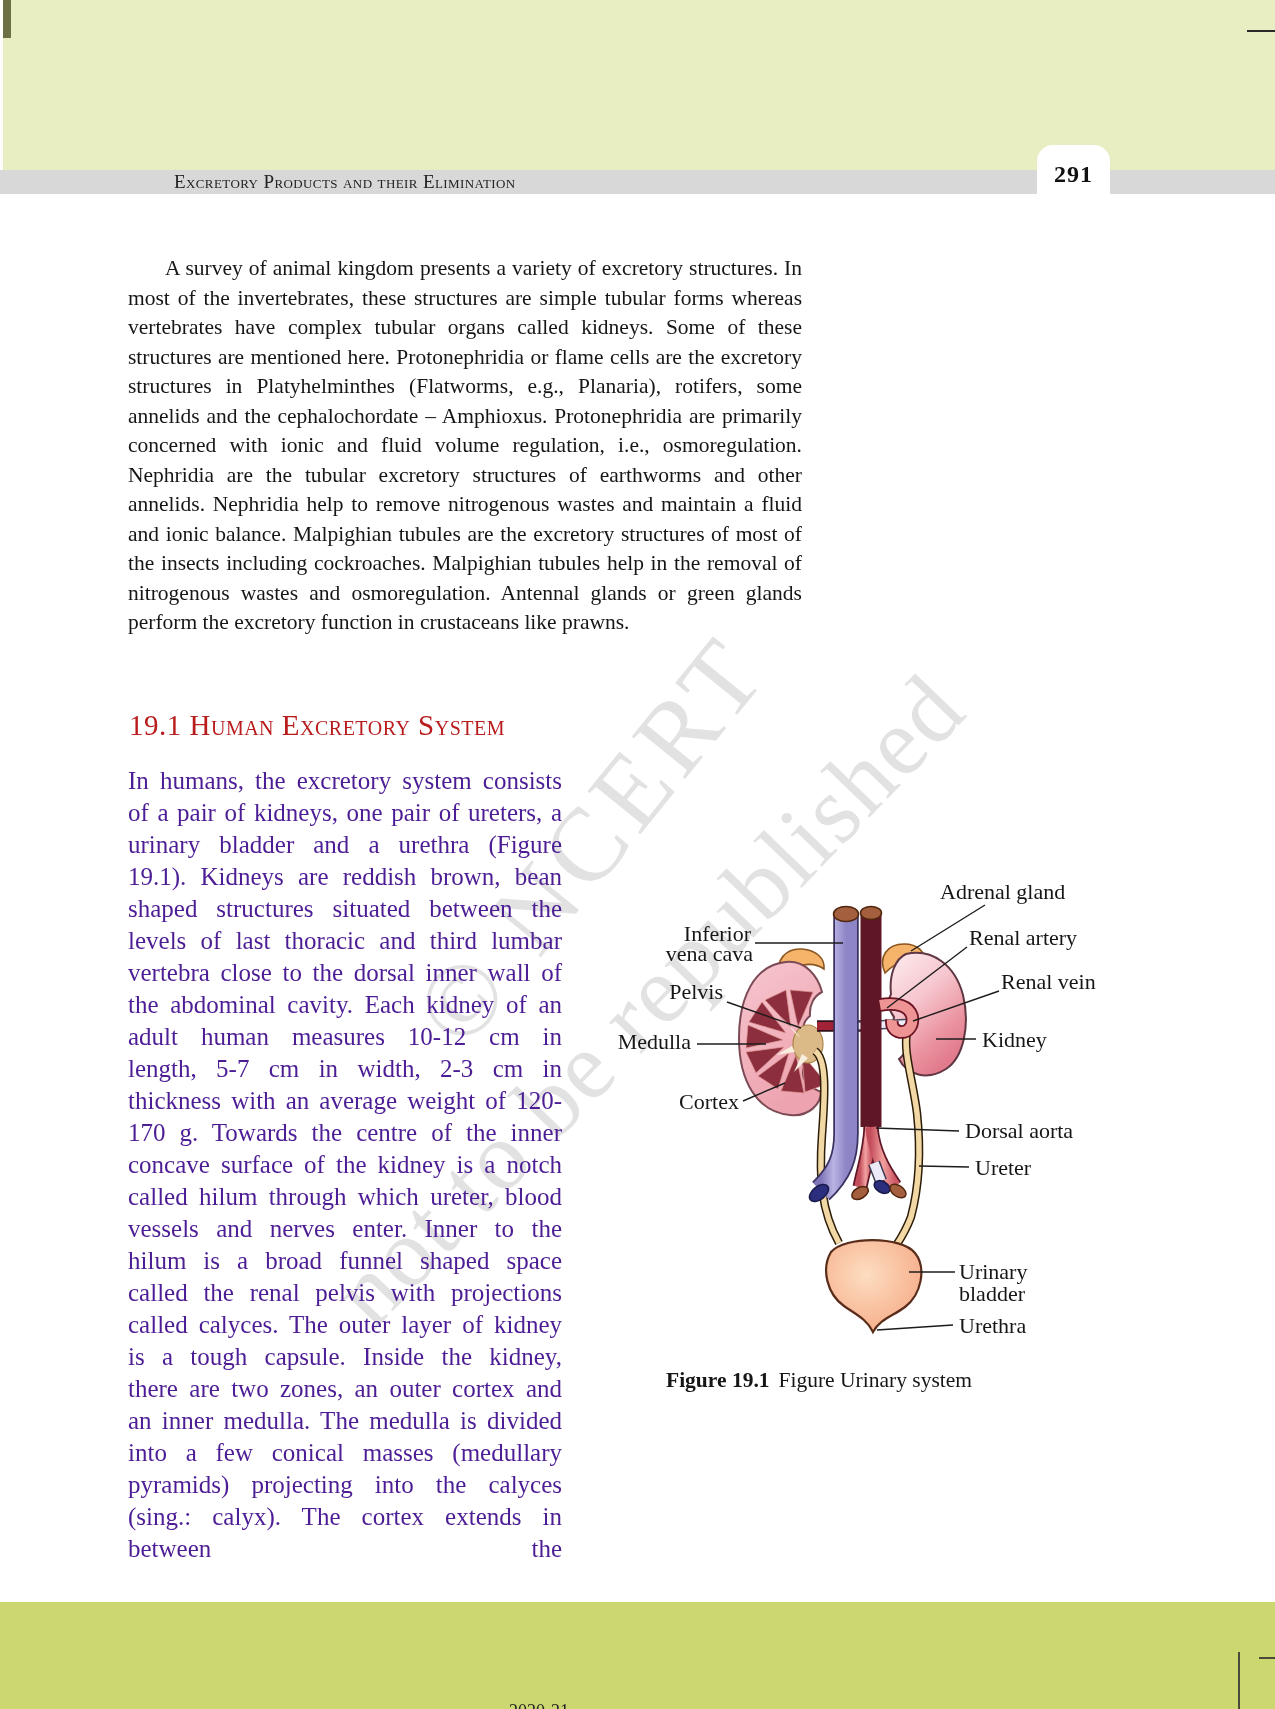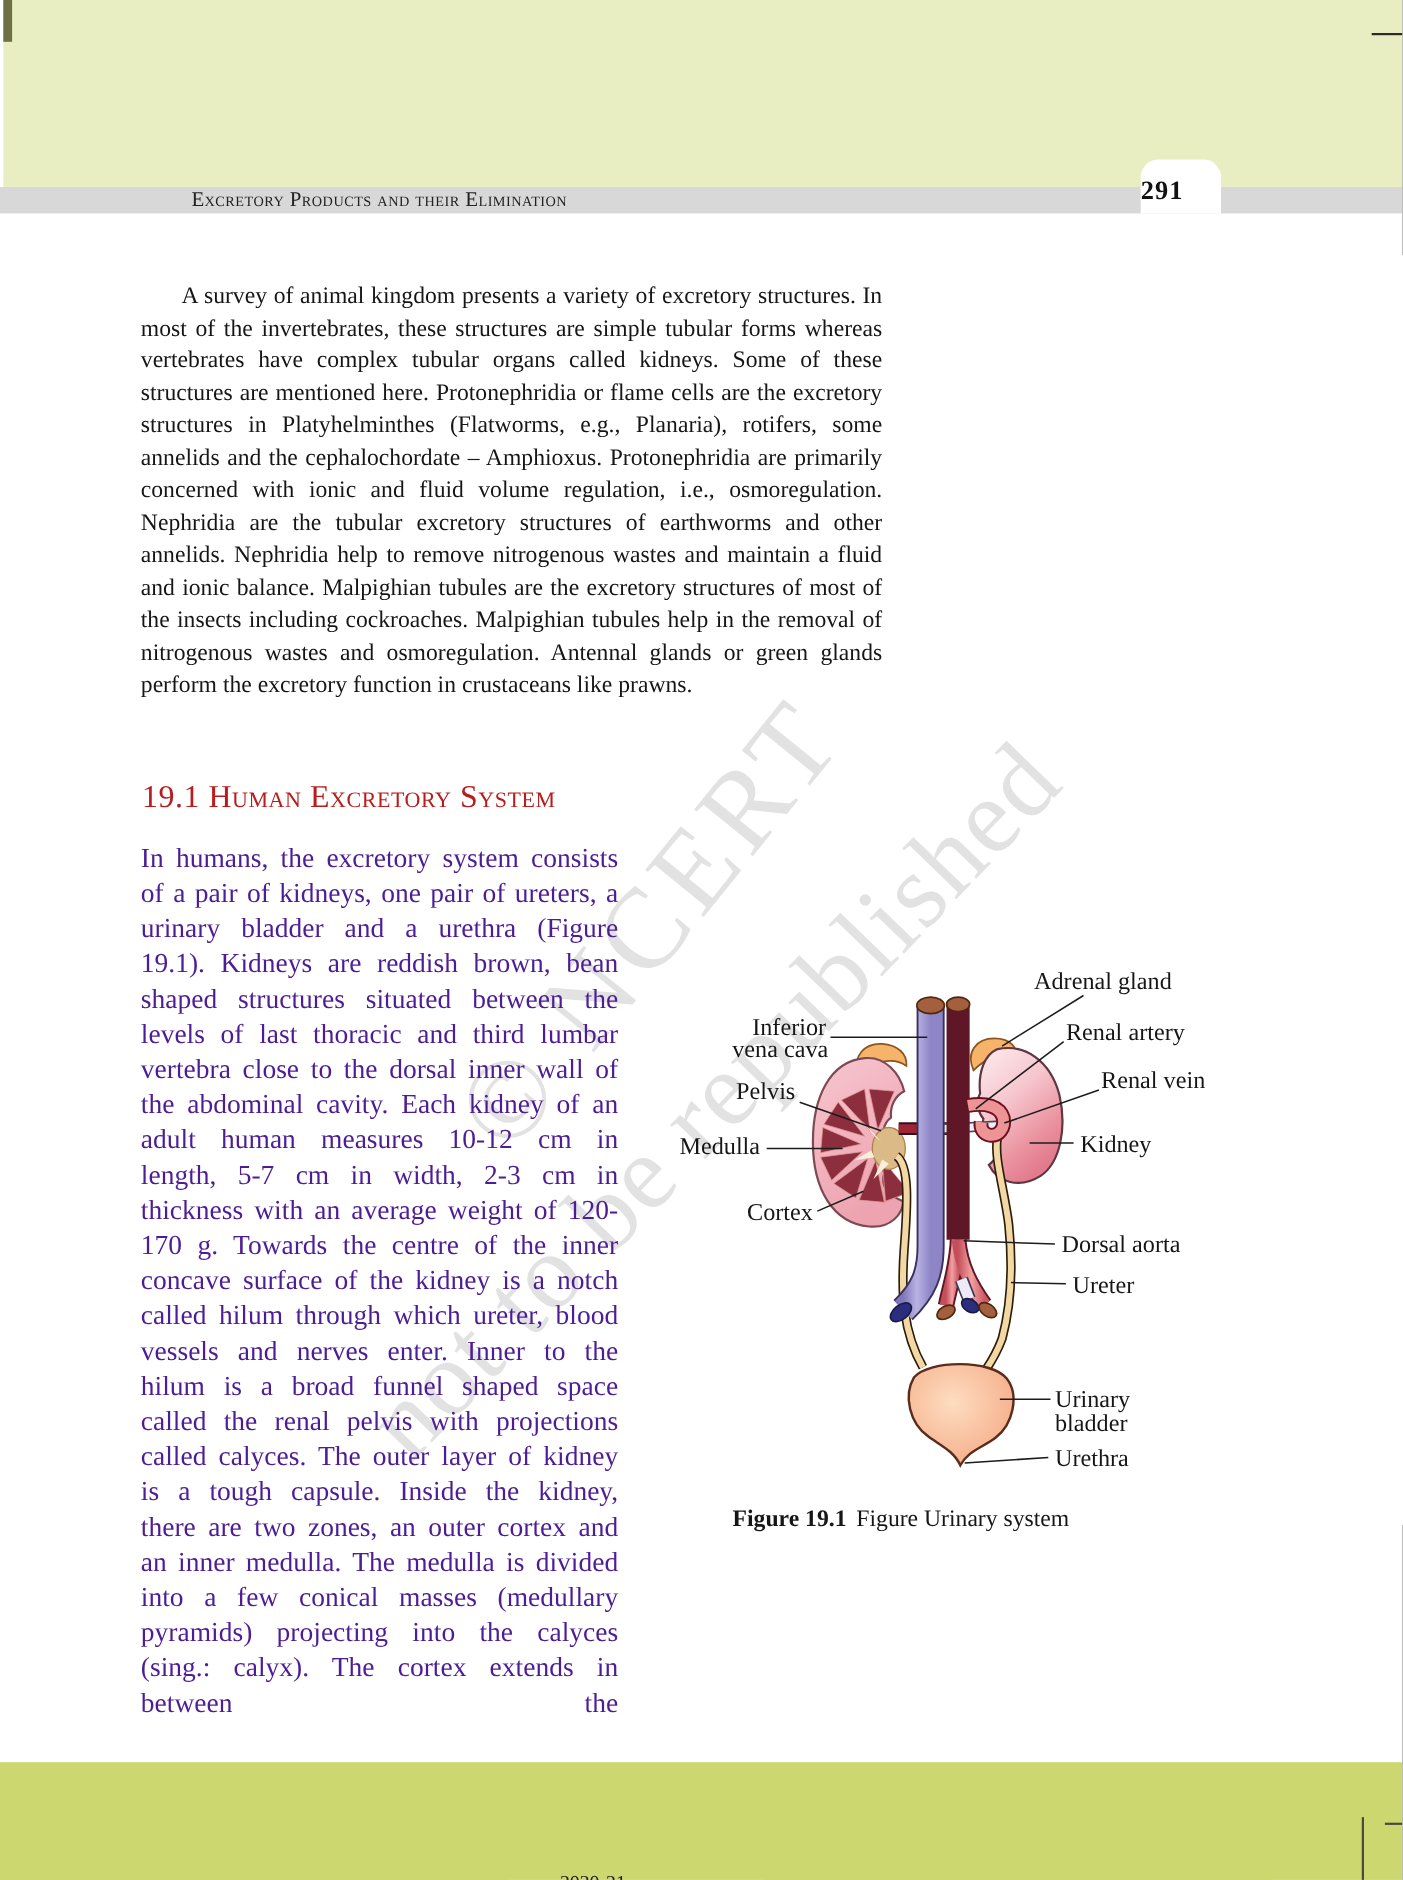--- a/index.html
+++ b/index.html
@@ -17,21 +17,21 @@
   .content{position:absolute;inset:0;z-index:1;}
   
   .top-band{position:absolute;left:0;top:0;width:1275px;height:170px;background:#e9edc2;}
   .left-sliver{position:absolute;left:0;top:0;width:3px;height:170px;background:#ffffff;}
   .corner-strip{position:absolute;left:3px;top:0;width:8px;height:38px;background:#6d6f45;}
   .mark-tr{position:absolute;left:1247px;top:30px;width:28px;height:2px;background:#2a2a2a;}
   .header-bar{position:absolute;left:0;top:170px;width:1275px;height:24px;background:#d8d8d8;}
   .header-title{position:absolute;left:174px;top:170px;height:36px;line-height:24px;
     font-variant:small-caps;font-size:19px;letter-spacing:0.4px;color:#222;}
   .page-badge{position:absolute;left:1037px;top:145px;width:73px;height:49px;background:#ffffff;
-    border-radius:16px 16px 0 0;display:flex;align-items:flex-end;}
+    border-radius:16px 16px 0 0;display:flex;align-items:flex-end;justify-content:center;}
   .page-badge span{font-size:24px;font-weight:bold;color:#111;padding-bottom:6px;letter-spacing:1px;}
   .bottom-band{position:absolute;left:0;top:1602px;width:1275px;height:107px;background:#ccd76f;}
   .folio{position:absolute;left:0;top:1701px;width:1078px;text-align:center;
     font-size:18px;color:#222;}
   .mark-br-v{position:absolute;left:1238px;top:1652px;width:2px;height:57px;background:#4a4a3a;}
   .mark-br-h{position:absolute;left:1259px;top:1657px;width:16px;height:2px;background:#4a4a3a;}
   
   .para-top{position:absolute;left:128px;top:254px;width:674px;
     font-size:21.5px;line-height:29.5px;color:#161616;text-align:justify;text-indent:37px;}
   .section-heading{position:absolute;left:129px;top:709px;

